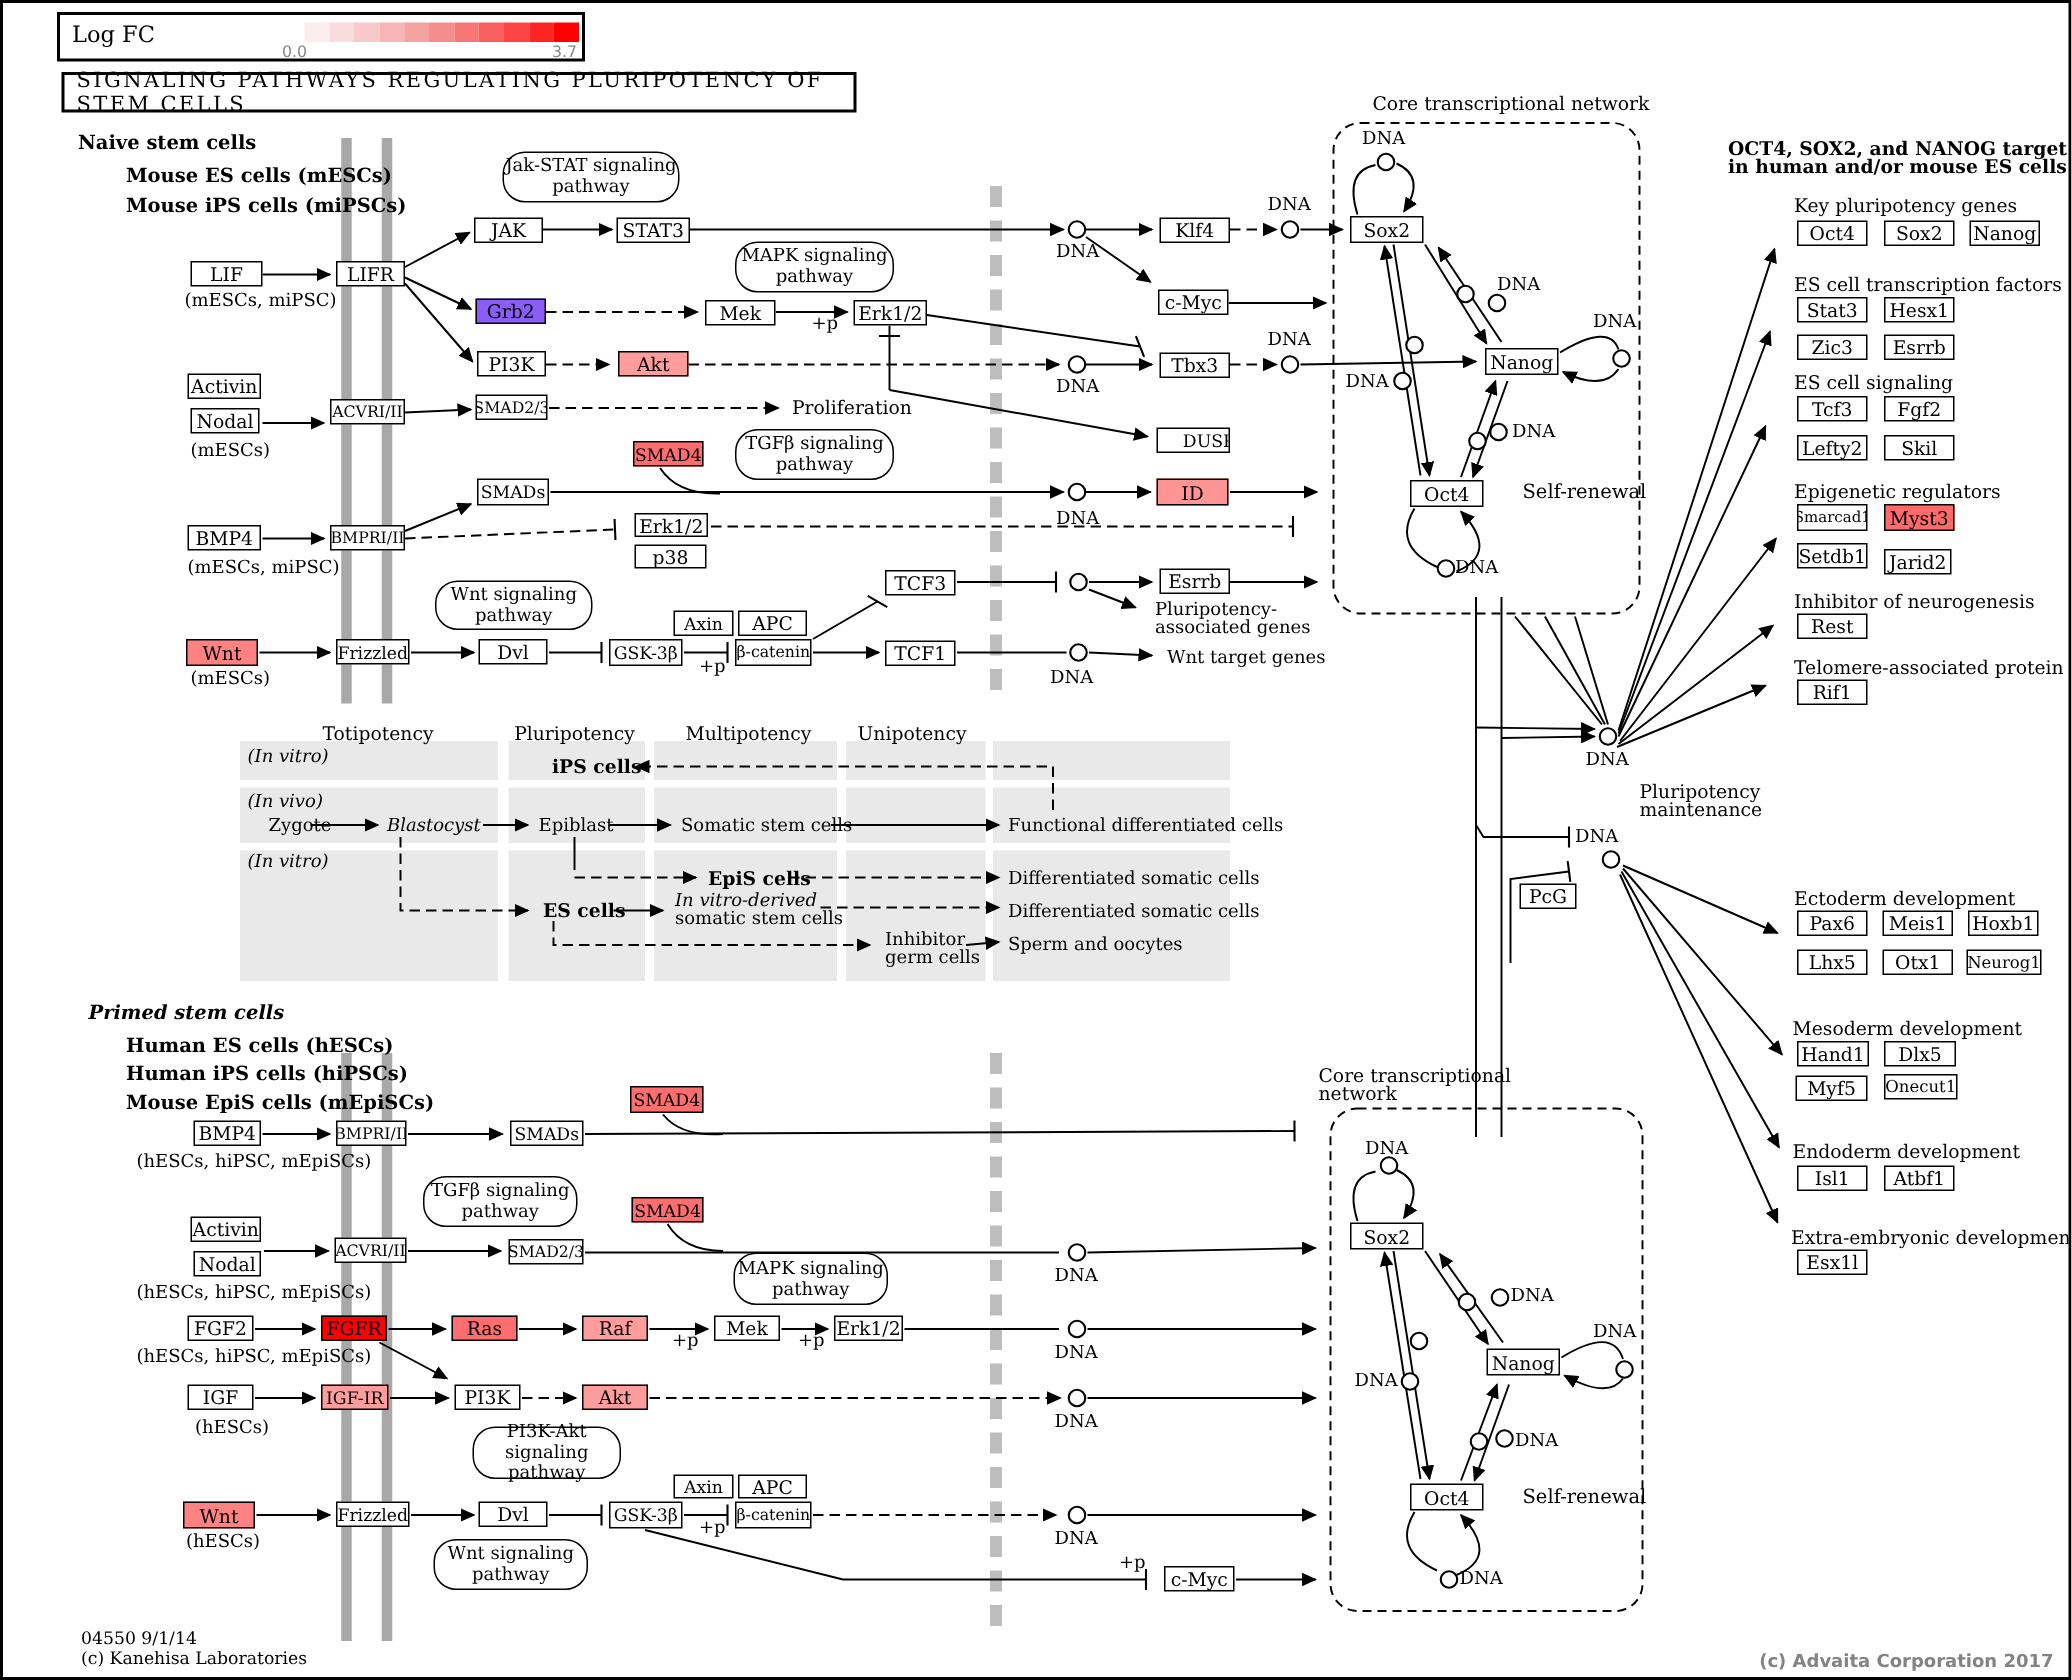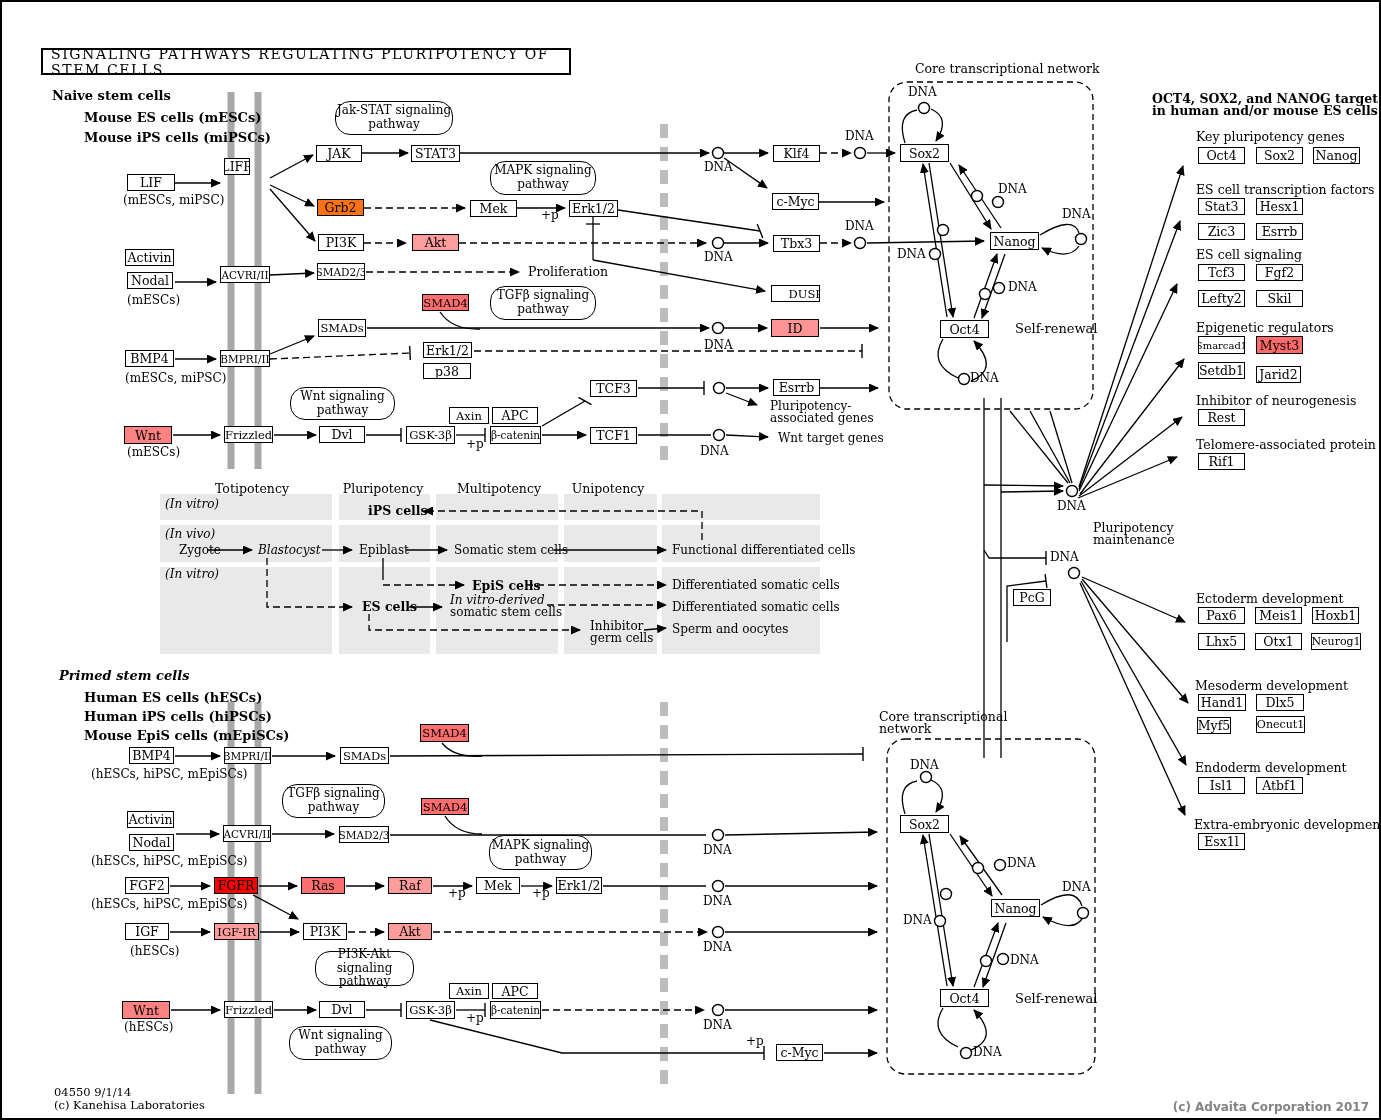--- a/index.html
+++ b/index.html
@@ -226,31 +226,49 @@
         <circle cx="998" cy="863" r="5.5" fill="#fff" stroke="#000" stroke-width="1.4"></circle>
         <circle cx="1081" cy="911" r="5.5" fill="#fff" stroke="#000" stroke-width="1.4"></circle>
         <circle cx="944" cy="892" r="5.5" fill="#fff" stroke="#000" stroke-width="1.4"></circle>
         <circle cx="938" cy="919" r="5.5" fill="#fff" stroke="#000" stroke-width="1.4"></circle>
         <circle cx="984" cy="959" r="5.5" fill="#fff" stroke="#000" stroke-width="1.4"></circle>
         <circle cx="1001" cy="957" r="5.5" fill="#fff" stroke="#000" stroke-width="1.4"></circle>
         <circle cx="964" cy="1051" r="5.5" fill="#fff" stroke="#000" stroke-width="1.4"></circle>
       </g>
   </svg>
 
+  <div id="legend">
+    <span class="t">Log FC</span>
+    <div id="grad">
+        <div style="background: rgb(253, 238, 238);"></div>
+        <div style="background: rgb(251, 220, 220);"></div>
+        <div style="background: rgb(249, 201, 201);"></div>
+        <div style="background: rgb(247, 181, 181);"></div>
+        <div style="background: rgb(246, 161, 161);"></div>
+        <div style="background: rgb(246, 141, 141);"></div>
+        <div style="background: rgb(247, 119, 119);"></div>
+        <div style="background: rgb(249, 95, 95);"></div>
+        <div style="background: rgb(252, 68, 68);"></div>
+        <div style="background: rgb(254, 36, 36);"></div>
+        <div style="background: rgb(255, 0, 0);"></div>
+      </div>
+    <span class="gl" style="left:148px;">0.0</span>
+    <span class="gl" style="left:328px;">3.7</span>
+  </div>
 
   <div id="titlebox">
     <span>SIGNALING PATHWAYS REGULATING PLURIPOTENCY OF STEM CELLS</span>
   </div>
 
   <div id="boxes">
       <div class="nd" style="left: 125px; top: 172px; width: 48px; height: 17px;">LIF</div>
-      <div class="nd" style="left: 222px; top: 156px; width: 26px; height: 17px;">LIFR</div>
+      <div class="nd" style="left: 222px; top: 172px; width: 46px; height: 17px;">LIFR</div>
       <div class="nd" style="left: 314px; top: 143px; width: 46px; height: 17px;">JAK</div>
       <div class="nd" style="left: 409px; top: 143px; width: 49px; height: 17px;">STAT3</div>
-      <div class="nd" style="left: 315px; top: 197px; width: 47px; height: 17px; background: #f97316;">Grb2</div>
+      <div class="nd" style="left: 315px; top: 197px; width: 47px; height: 17px; background: #8b5cf6;">Grb2</div>
       <div class="nd" style="left: 316px; top: 232px; width: 46px; height: 17px;">PI3K</div>
       <div class="nd" style="left: 410px; top: 232px; width: 47px; height: 17px; background: rgb(255, 156, 156);">Akt</div>
       <div class="nd" style="left: 468px; top: 198px; width: 47px; height: 17px;">Mek</div>
       <div class="nd" style="left: 567px; top: 198px; width: 49px; height: 17px;">Erk1/2</div>
       <div class="nd" style="left: 123px; top: 247px; width: 49px; height: 17px;">Activin</div>
       <div class="nd" style="left: 125px; top: 270px; width: 46px; height: 17px;">Nodal</div>
       <div class="nd" style="left: 218px; top: 264px; width: 50px; height: 17px; font-size: 10.5px;">ACVRI/II</div>
       <div class="nd" style="left: 315px; top: 261px; width: 48px; height: 17px; font-size: 10.5px;">SMAD2/3</div>
       <div class="nd" style="left: 420px; top: 292px; width: 47px; height: 17px; background: rgb(255, 110, 110); font-size: 11.5px;">SMAD4</div>
       <div class="nd" style="left: 316px; top: 317px; width: 48px; height: 18px; font-size: 11.5px;">SMADs</div>
@@ -295,21 +313,21 @@
       <div class="nd" style="left: 1196px; top: 451px; width: 47px; height: 17px;">Rif1</div>
       <div class="nd" style="left: 1011px; top: 587px; width: 38px; height: 17px; text-align: center;">PcG</div>
       <div class="nd" style="left: 1196px; top: 605px; width: 47px; height: 17px;">Pax6</div>
       <div class="nd" style="left: 1253px; top: 605px; width: 47px; height: 17px;">Meis1</div>
       <div class="nd" style="left: 1310px; top: 605px; width: 47px; height: 17px;">Hoxb1</div>
       <div class="nd" style="left: 1196px; top: 631px; width: 47px; height: 17px;">Lhx5</div>
       <div class="nd" style="left: 1253px; top: 631px; width: 47px; height: 17px;">Otx1</div>
       <div class="nd" style="left: 1309px; top: 631px; width: 50px; height: 17px; font-size: 11px;">Neurog1</div>
       <div class="nd" style="left: 1196px; top: 692px; width: 48px; height: 17px;">Hand1</div>
       <div class="nd" style="left: 1254px; top: 692px; width: 48px; height: 17px;">Dlx5</div>
-      <div class="nd" style="left: 1195px; top: 715px; width: 34px; height: 17px;">Myf5</div>
+      <div class="nd" style="left: 1195px; top: 715px; width: 48px; height: 17px;">Myf5</div>
       <div class="nd" style="left: 1254px; top: 714px; width: 49px; height: 17px; font-size: 11px;">Onecut1</div>
       <div class="nd" style="left: 1196px; top: 775px; width: 47px; height: 17px;">Isl1</div>
       <div class="nd" style="left: 1254px; top: 775px; width: 47px; height: 17px;">Atbf1</div>
       <div class="nd" style="left: 1196px; top: 831px; width: 47px; height: 17px;">Esx1l</div>
       <div class="nd" style="left: 127px; top: 745px; width: 45px; height: 17px;">BMP4</div>
       <div class="nd" style="left: 222px; top: 745px; width: 47px; height: 17px; font-size: 10.5px;">BMPRI/II</div>
       <div class="nd" style="left: 338px; top: 745px; width: 49px; height: 17px; font-size: 11.5px;">SMADs</div>
       <div class="nd" style="left: 418px; top: 722px; width: 49px; height: 18px; background: rgb(255, 110, 110); font-size: 11.5px;">SMAD4</div>
       <div class="nd" style="left: 125px; top: 809px; width: 47px; height: 17px;">Activin</div>
       <div class="nd" style="left: 127px; top: 832px; width: 45px; height: 17px;">Nodal</div>

